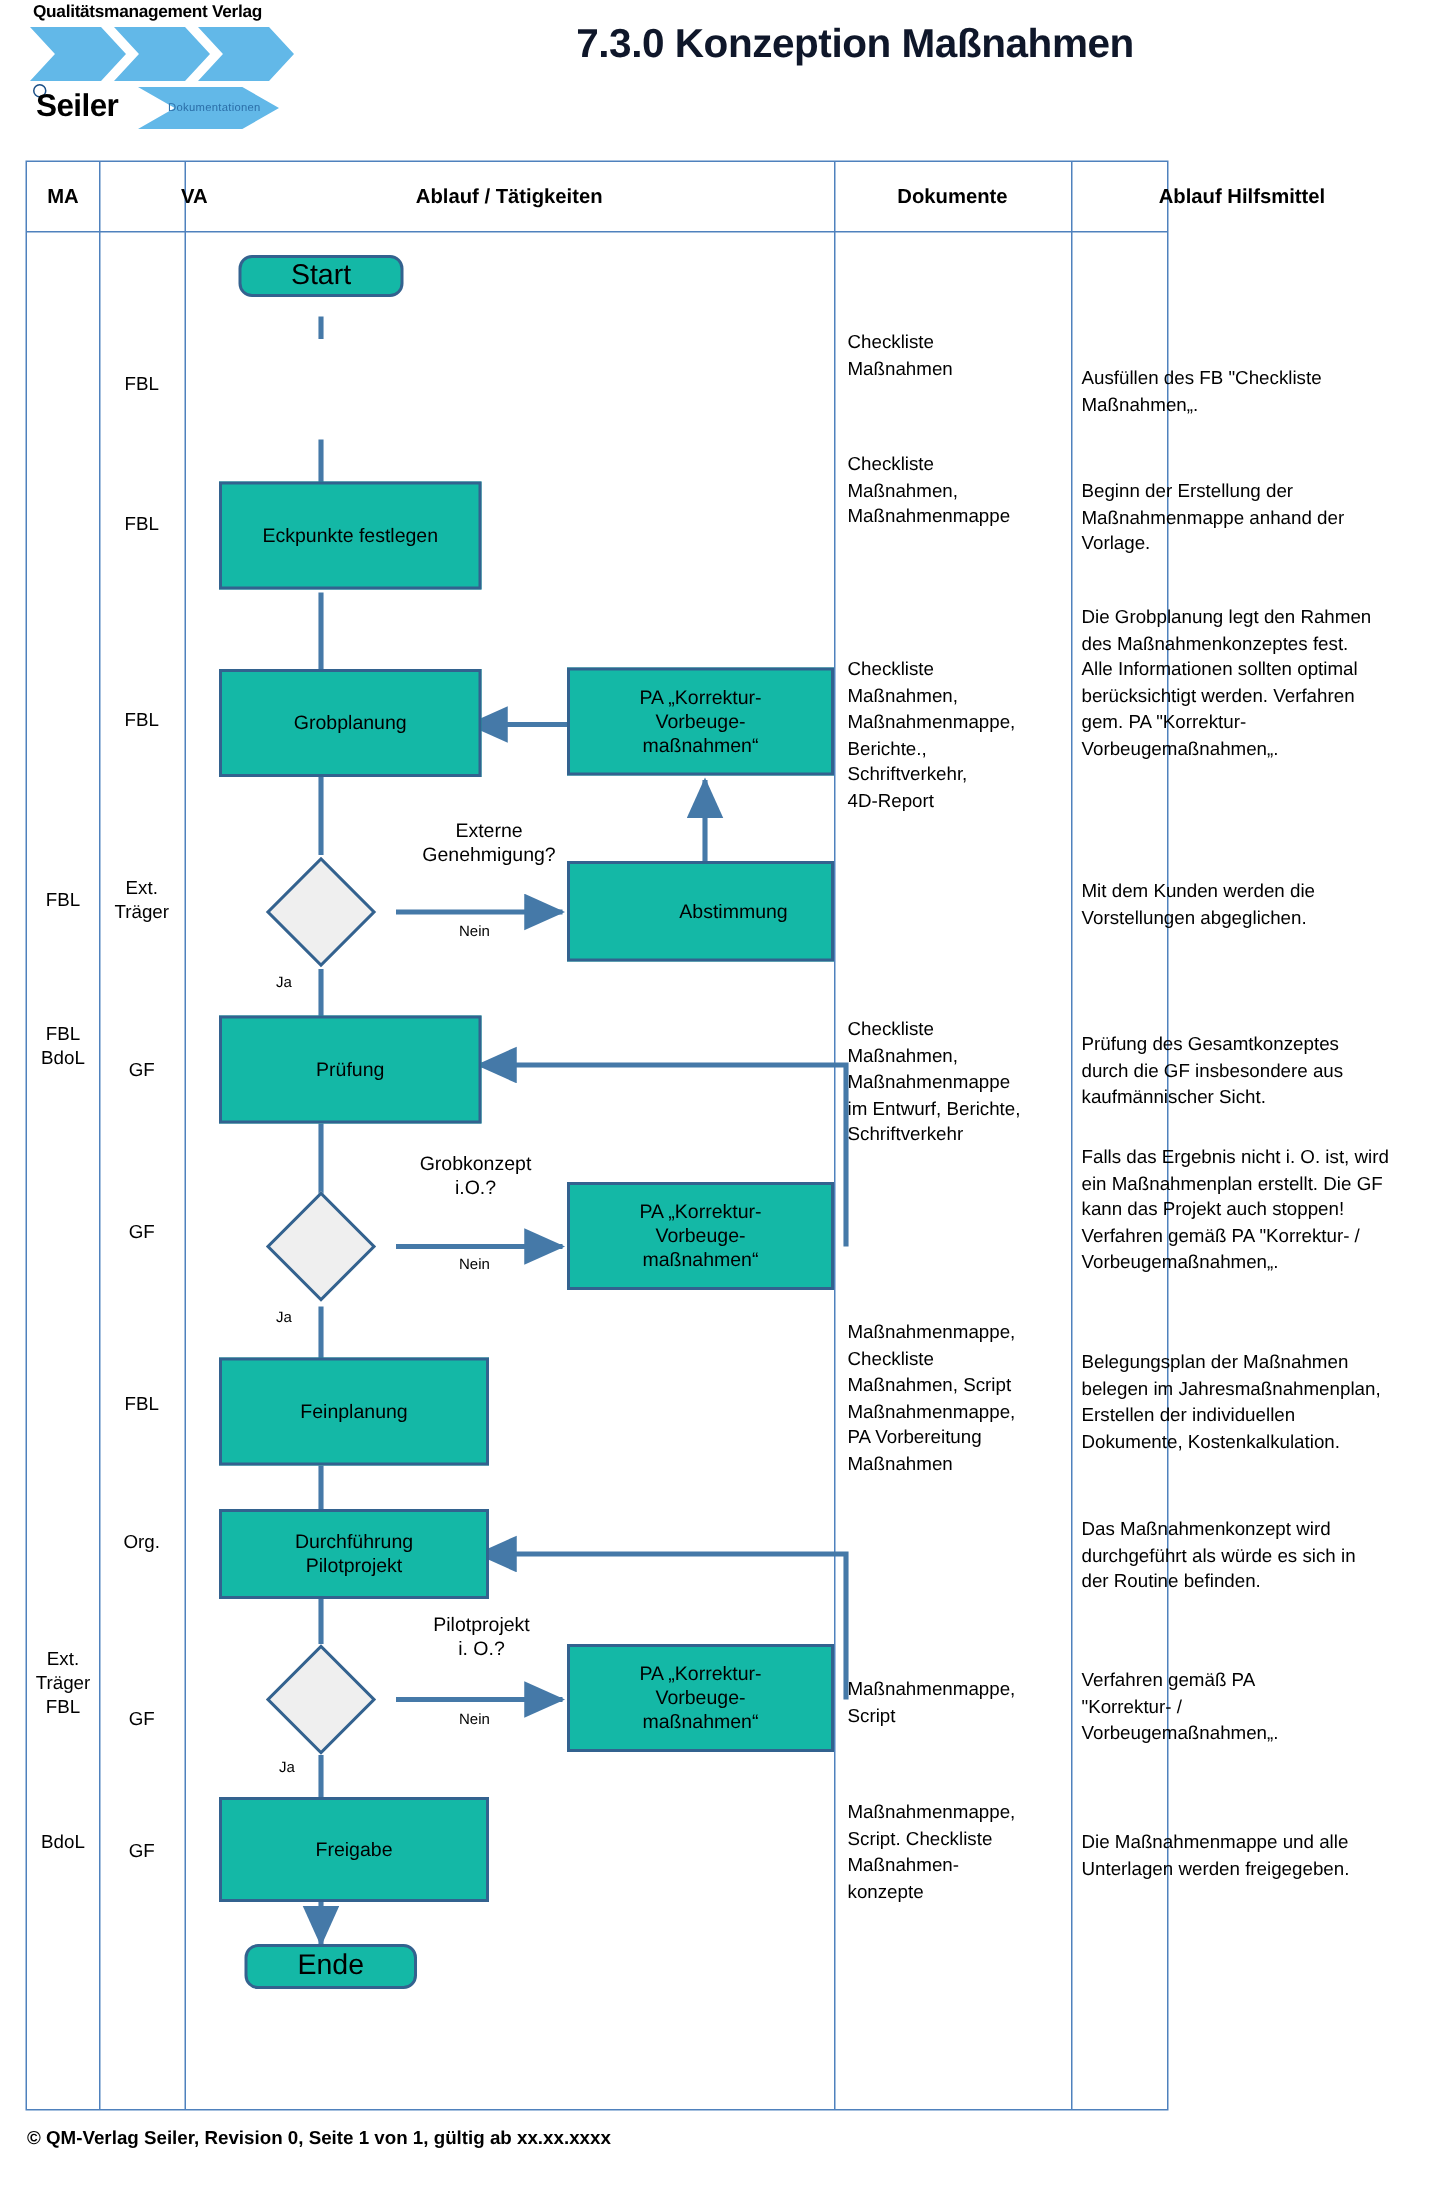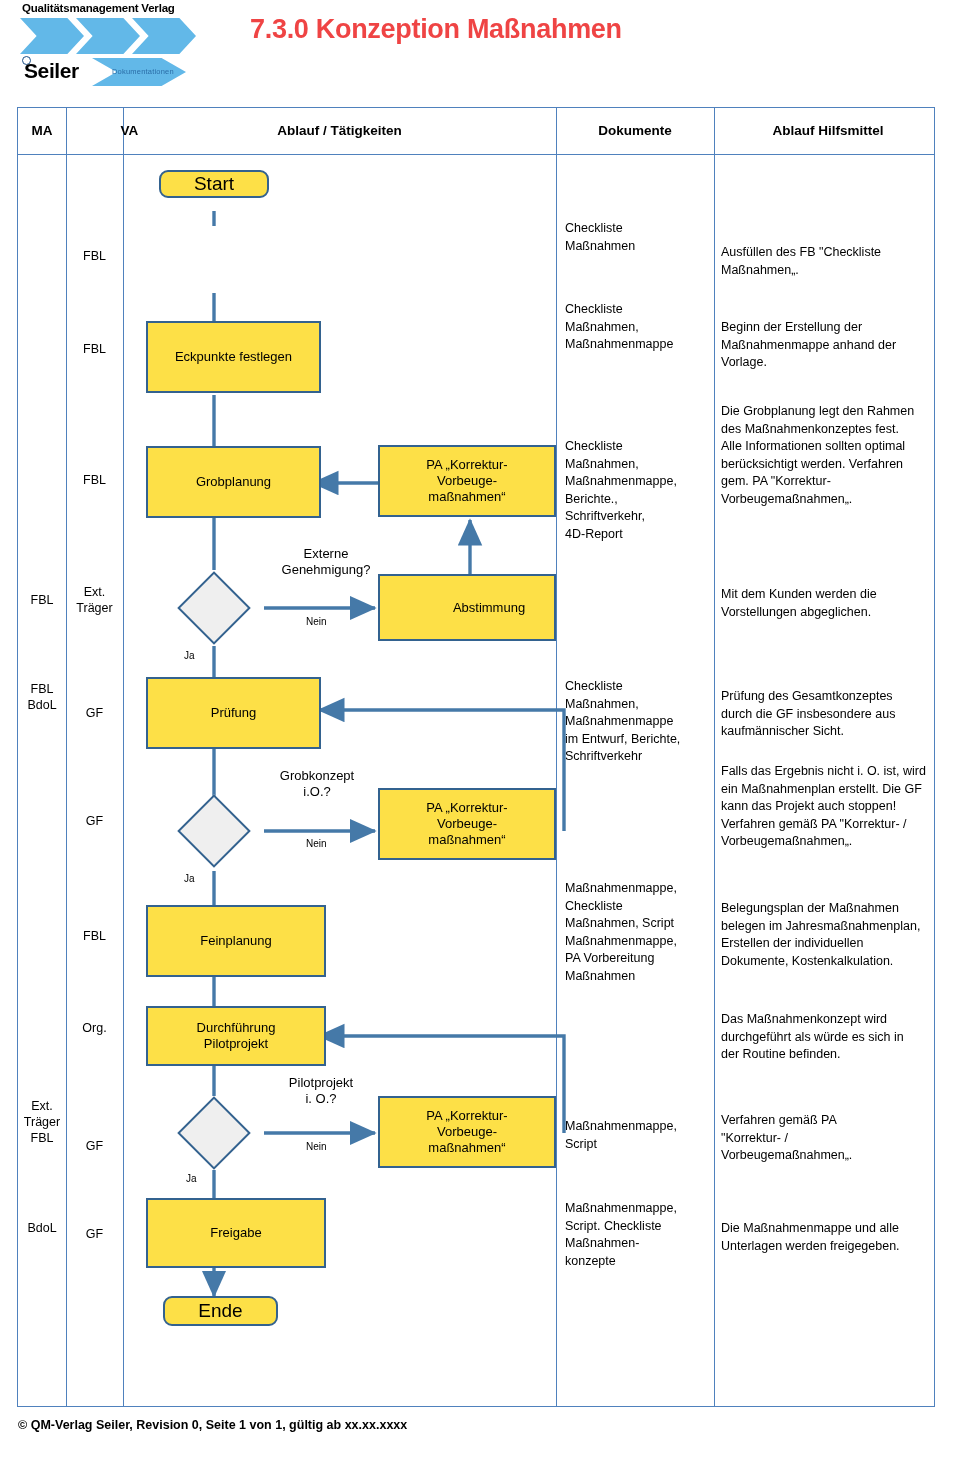--- a/index.html
+++ b/index.html
@@ -5,21 +5,21 @@
   html,body{margin:0;padding:0;}
   body{
     width:960px;height:1465px;
     background:#ffffff;
     font-family:"Liberation Sans", sans-serif;
     color:#000000;
     position:relative;
     overflow:hidden;
   }
   
-  .header{position:absolute;left:0;top:0;width:820px;height:105px;}
+  .header{position:absolute;left:0;top:0;width:820px;height:105px;text-align:center;}
   .logo{position:absolute;left:8px;top:2px;width:180px;height:88px;}
   .logo-title{
     position:absolute;left:14px;top:0px;
     font-size:11.5px;font-weight:bold;letter-spacing:-0.2px;
     color:#000;white-space:nowrap;
   }
   .chev-row{position:absolute;left:12px;top:16px;width:168px;height:36px;}
   .chev{
     position:absolute;top:0;height:36px;width:64px;
     background:#62b8e8;
@@ -41,27 +41,27 @@
     position:absolute;left:80px;top:4px;height:28px;width:94px;
     background:#62b8e8;
     clip-path:polygon(0% 0%, 74% 0%, 100% 50%, 74% 100%, 0% 100%, 26% 50%);
   }
   .seiler-chev-label{
     position:absolute;left:100px;top:13px;
     font-size:7.5px;color:#2b6ea8;letter-spacing:0.2px;
   }
   .doc-title{
     position:absolute;left:250px;top:14px;width:640px;
-    font-size:27px;font-weight:bold;color:#ef4444;
+    font-size:27px;font-weight:bold;color:#0f172a;
     letter-spacing:-0.3px;
   }
 
   
   .frame{
-    position:absolute;left:17px;top:107px;width:918px;height:1300px;
+    position:absolute;left:17px;top:107px;width:762px;height:1300px;
     border:1.2px solid #4f81bd;box-sizing:border-box;
   }
   .vline{position:absolute;top:0;width:1.2px;height:100%;background:#4f81bd;}
   .hline{position:absolute;left:0;width:100%;height:1.2px;background:#4f81bd;}
 
   .colhead{
     position:absolute;top:0;height:46px;line-height:46px;
     font-size:13.5px;font-weight:bold;text-align:center;color:#000;
   }
 
@@ -78,21 +78,21 @@
   }
   .hilfcell{
     position:absolute;font-size:12.5px;line-height:17.5px;color:#000;
     white-space:pre-line;
   }
 
   
   .flow{position:absolute;left:0;top:0;width:926px;height:1300px;}
   .node{
     position:absolute;box-sizing:border-box;
-    background:#fde047;border:2.4px solid #33628f;
+    background:#14b8a6;border:2.4px solid #33628f;
     display:flex;align-items:center;justify-content:center;
     text-align:center;font-size:13px;line-height:16px;color:#000;
     white-space:pre-line;
   }
   .node.term{border-radius:9px;font-size:19px;border-width:2.6px;}
   .diamond{
     position:absolute;box-sizing:border-box;
     background:#efefef;border:2.4px solid #33628f;
     transform:rotate(45deg);
   }

